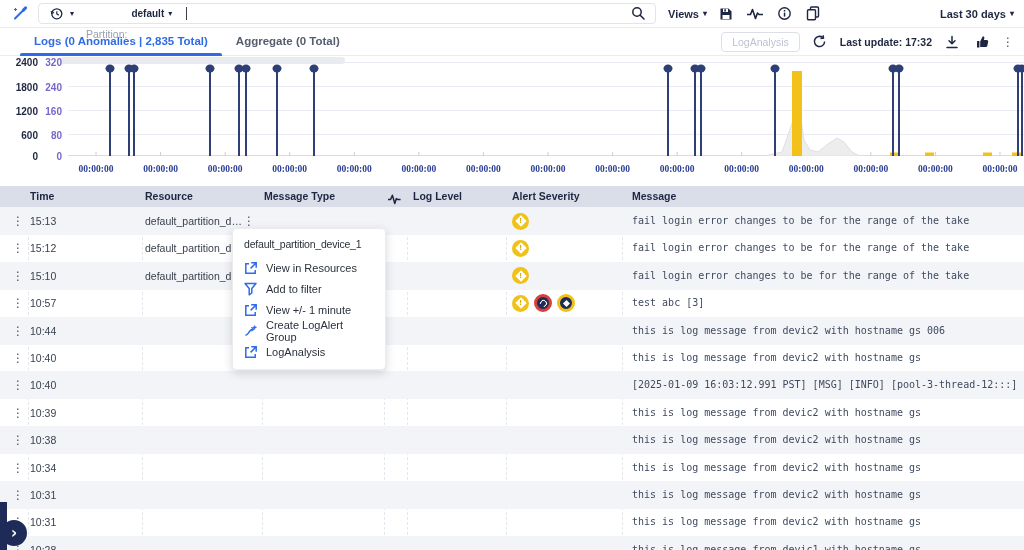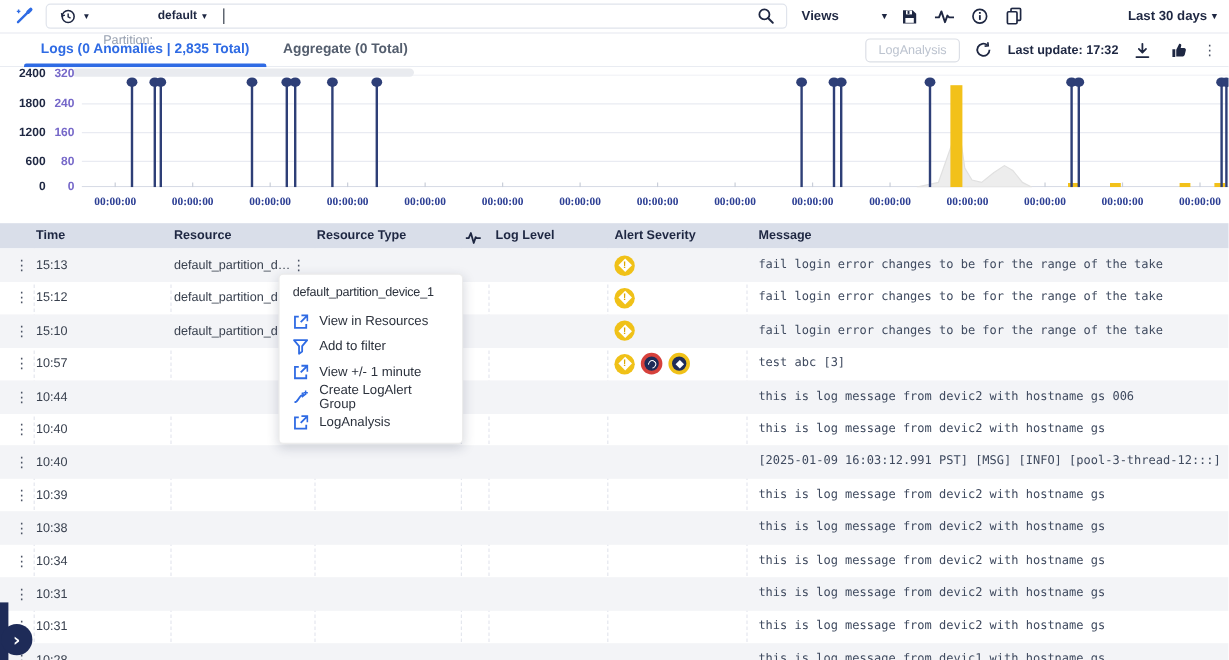--- a/index.html
+++ b/index.html
@@ -10,21 +10,21 @@
           display:flex;align-items:center;box-sizing:border-box;padding:0 10px;}
   .iconbtn{display:inline-flex;align-items:center;justify-content:center;width:20px;height:20px;cursor:pointer;flex:none;}
   .shell{flex:none;width:618px;height:21px;border:1px solid #e0e4ec;border-radius:4px;display:flex;
          align-items:center;margin-left:8px;padding:0 7px;box-sizing:border-box;}
   .caret{font-size:8px;color:#1e2742;margin-left:4px;}
   .pt-label{font-size:10.5px;color:#97a0b0;margin-left:12px;margin-top:40px;}
   .pt-value{font-size:10px;font-weight:bold;color:#1e2742;margin-left:4px;}
   .cursorbar{width:1px;height:13px;background:#39414f;margin-left:14px;}
   .shell .grow{flex:1;}
   .views{display:flex;align-items:center;margin-left:12px;gap:9px;}
-  .views-label{font-size:11px;font-weight:bold;color:#1e2742;cursor:pointer;display:flex;align-items:center;gap:32px;}
+  .views-label{font-size:11px;font-weight:bold;color:#1e2742;cursor:pointer;display:flex;align-items:center;}
   .range{margin-left:auto;display:flex;align-items:center;font-size:11px;font-weight:bold;color:#1e2742;cursor:pointer;}
   
   .tabbar{position:absolute;left:0;top:28px;width:1024px;height:28px;border-bottom:1px solid #e9ecf2;
           display:flex;align-items:center;box-sizing:border-box;padding:0 10px 0 20px;}
   .tab{position:relative;font-size:11.5px;font-weight:bold;height:28px;line-height:26px;padding:0 14px;cursor:pointer;}
   .tab.active{color:#2f6be4;}
   .tab.active::after{content:"";position:absolute;left:0;right:0;bottom:0;height:3px;background:#2f6be4;border-radius:2px 2px 0 0;}
   .tab.idle{color:#545e6e;}
   .tr-group{margin-left:auto;display:flex;align-items:center;gap:10px;}
   .la-btn{font-size:10.5px;color:#bcc3cf;border:1px solid #dcdfe6;border-radius:4px;padding:3px 10px;background:#fff;cursor:default;}
@@ -264,21 +264,21 @@
         <span class="xlab" style="left:780.281px">00:00:00</span>
         <span class="xlab" style="left:844.852px">00:00:00</span>
         <span class="xlab" style="left:909.423px">00:00:00</span>
         <span class="xlab" style="left:973.9939999999999px">00:00:00</span>
       </div>
   </div>
 
   <div class="thead">
     <span class="hcell" style="left:30px">Time</span>
     <span class="hcell" style="left:145px">Resource</span>
-    <span class="hcell" style="left:264px">Resource Type</span>
+    <span class="hcell" style="left:264px">Message Type</span>
     <span class="hcell" style="left:388px;top:5px">
       <svg width="13" height="11" viewBox="0 0 13 11">
           <path d="M0,5.5 h2.6 L4.4,1.2 6.8,9.5 8.4,4.6 9.6,5.5 h3" fill="none" stroke="#1e2742" stroke-width="1.5" stroke-linejoin="round"></path>
         </svg>
     </span>
     <span class="hcell" style="left:413px">Log Level</span>
     <span class="hcell" style="left:512px">Alert Severity</span>
     <span class="hcell" style="left:632px">Message</span>
   </div>
   <div class="tbody" id="tbody">

